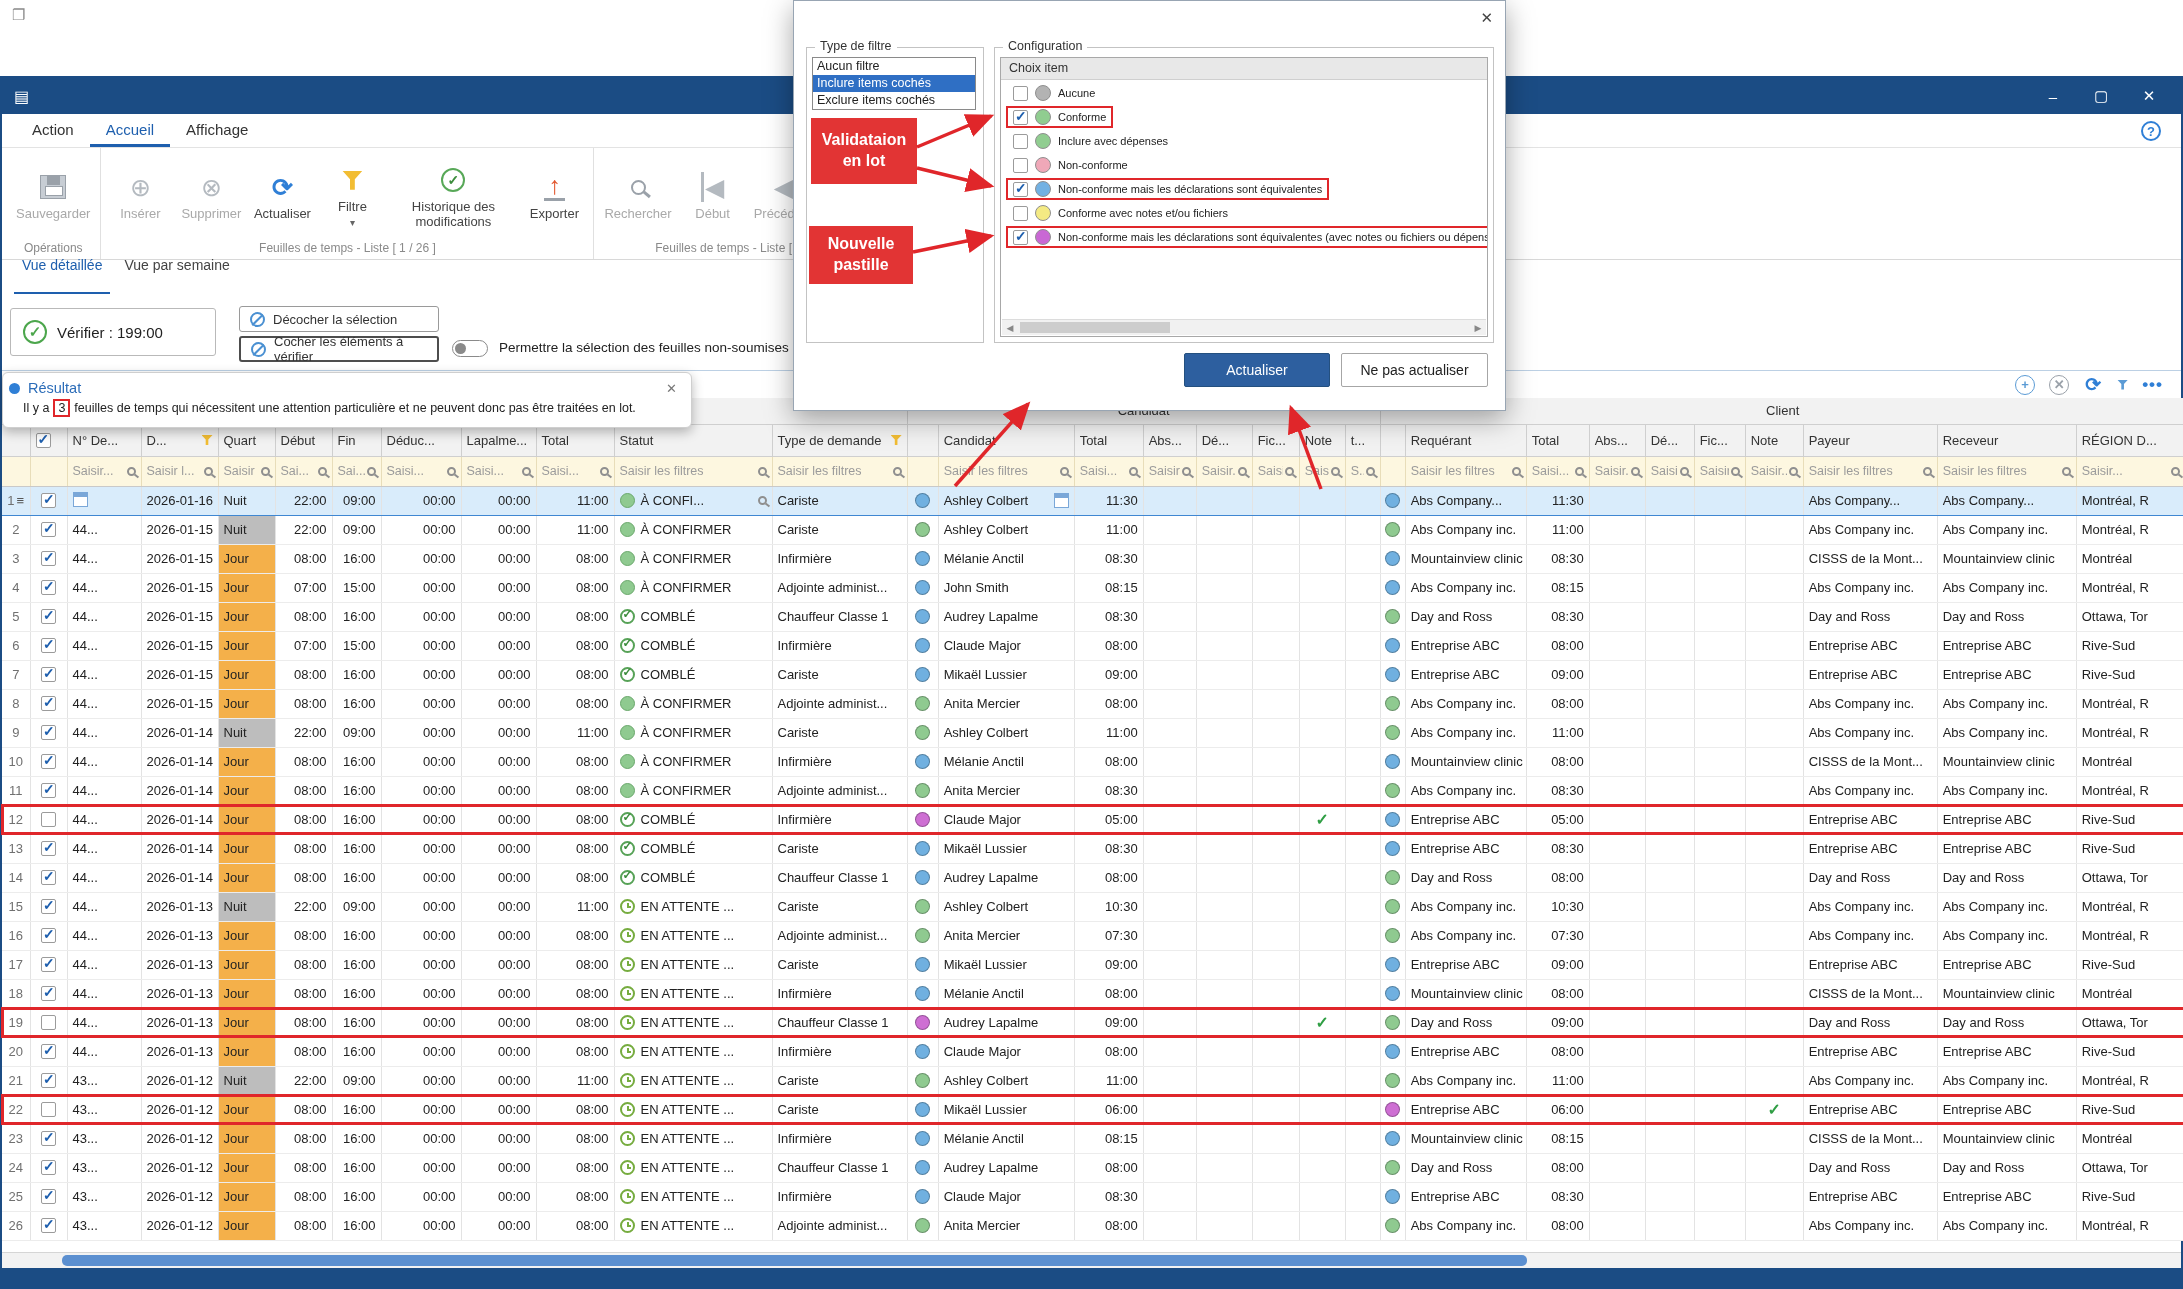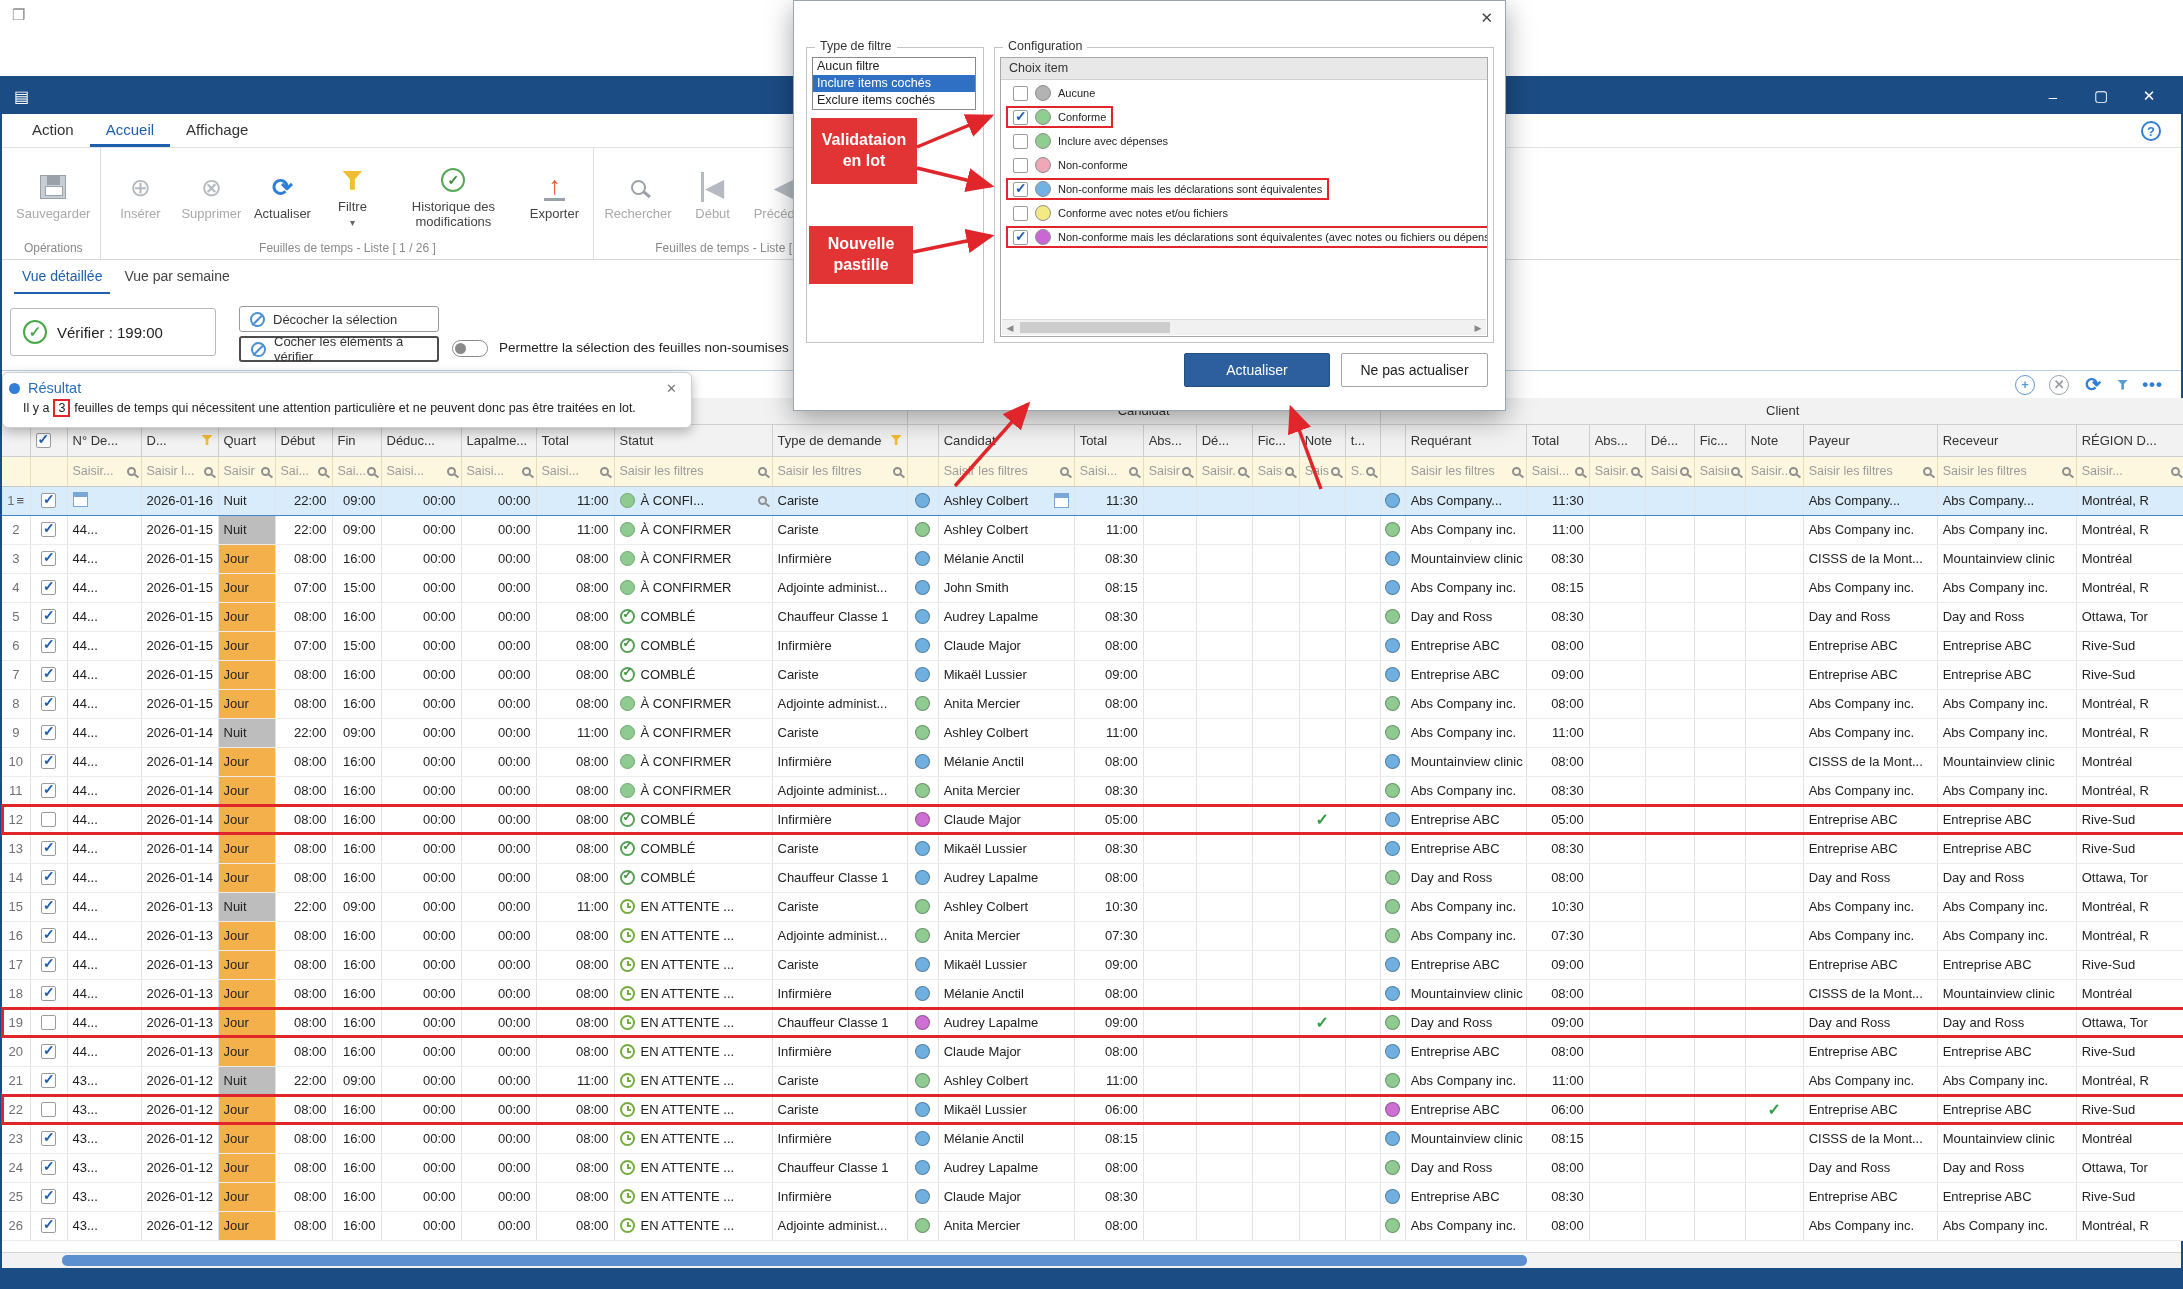--- a/index.html
+++ b/index.html
@@ -41,21 +41,21 @@
   .ic-prev::before{content:"◀"} .ic-first::before{content:"◀"}
   .ic-prev,.ic-first{color:#b4bac0}
   .ic-first{border-left:3px solid #b4bac0;padding-left:1px}
   .ic-next::before{content:"▶"} .ic-next{color:#2f7fd6}
   .sv-ic{width:26px;height:24px;background:#c7cdd4;border:1px solid #9aa1a9;position:relative}
   .sv-ic::before{content:"";position:absolute;left:6px;top:0;width:13px;height:9px;background:#9aa1a9}
   .sv-ic::after{content:"";position:absolute;left:4px;bottom:2px;width:16px;height:8px;background:#fff;border:1px solid #9aa1a9}
 
   
   .viewtabs{height:34px;display:flex;align-items:flex-end;padding-left:12px;background:#fff;gap:6px}
-  .vtab{padding:5px 8px 8px;font-size:14px;color:#444;border-bottom:2px solid transparent}
+  .vtab{padding:5px 8px 19px;font-size:14px;color:#444;border-bottom:2px solid transparent}
   .vtab[data-on="1"]{color:#1e5fae;border-bottom-color:#1e5fae}
 
   
   .actionbar{position:relative;height:76px;background:#fff}
   .verify-box{position:absolute;left:8px;top:14px;width:206px;height:48px;border:1px solid #b9b9b9;border-radius:3px;display:flex;align-items:center;gap:10px;padding:0 12px;font-size:15px;color:#222}
   .ok-circle{width:24px;height:24px;border:2.5px solid #4ca64c;border-radius:50%;color:#4ca64c;font-size:15px;font-weight:bold;display:flex;align-items:center;justify-content:center;flex:none}
   .ok-circle::before{content:"✓"}
   .abtn{position:absolute;left:237px;width:200px;height:26px;background:#fff;border:1px solid #9a9a9a;border-radius:3px;display:flex;align-items:center;gap:8px;padding:0 10px;font-size:13px;color:#333}
   .abtn.focus{border:2px solid #4d4d4d}
   .noc{position:relative;width:15px;height:15px;border:2px solid #4a90d2;border-radius:50%;flex:none}

